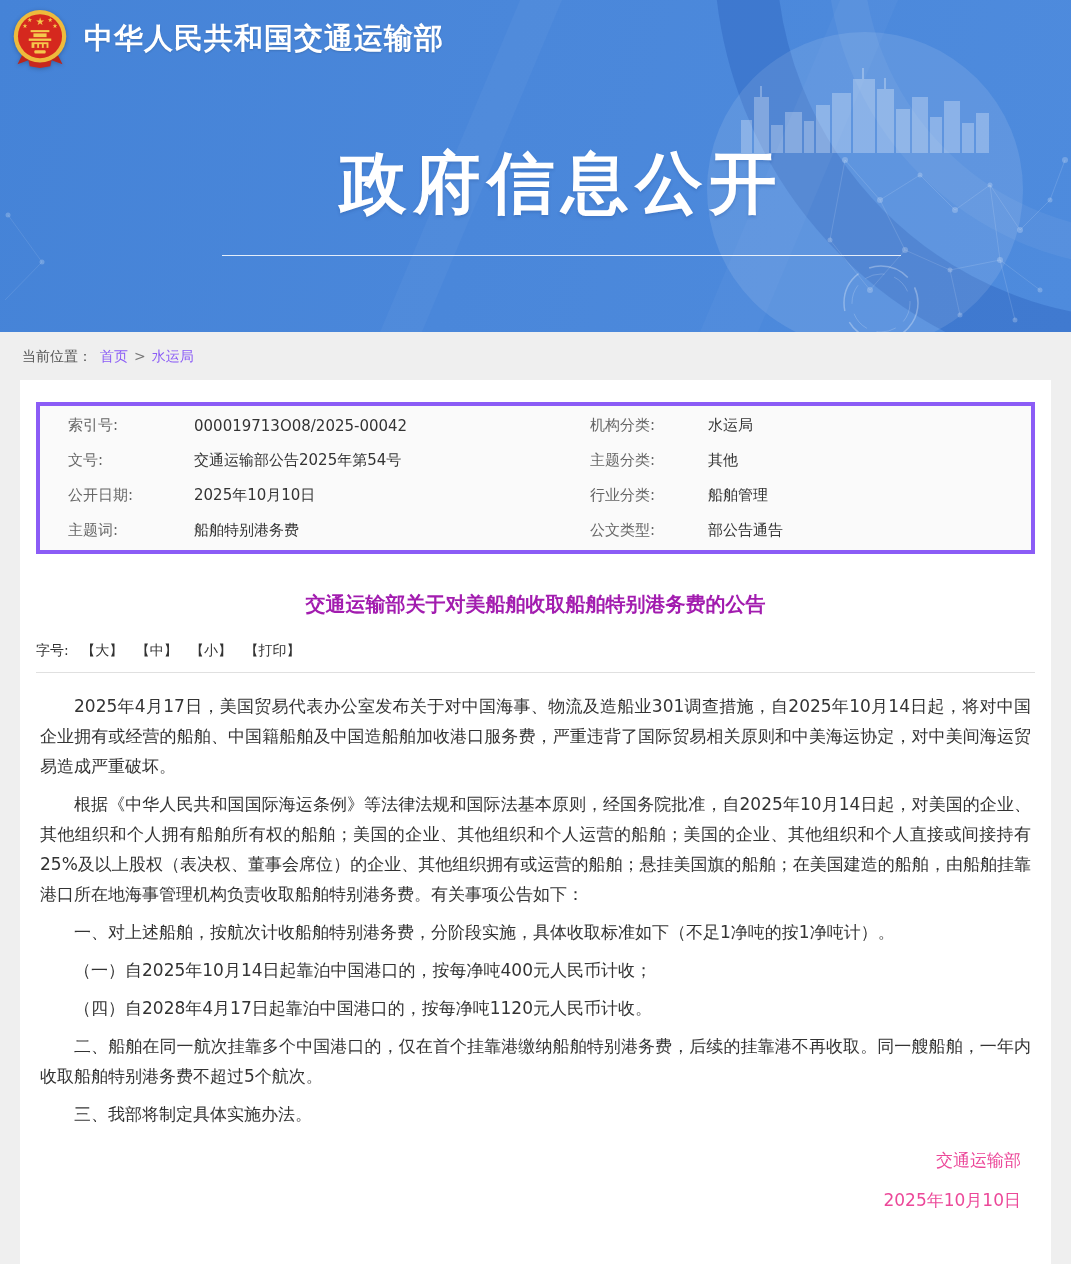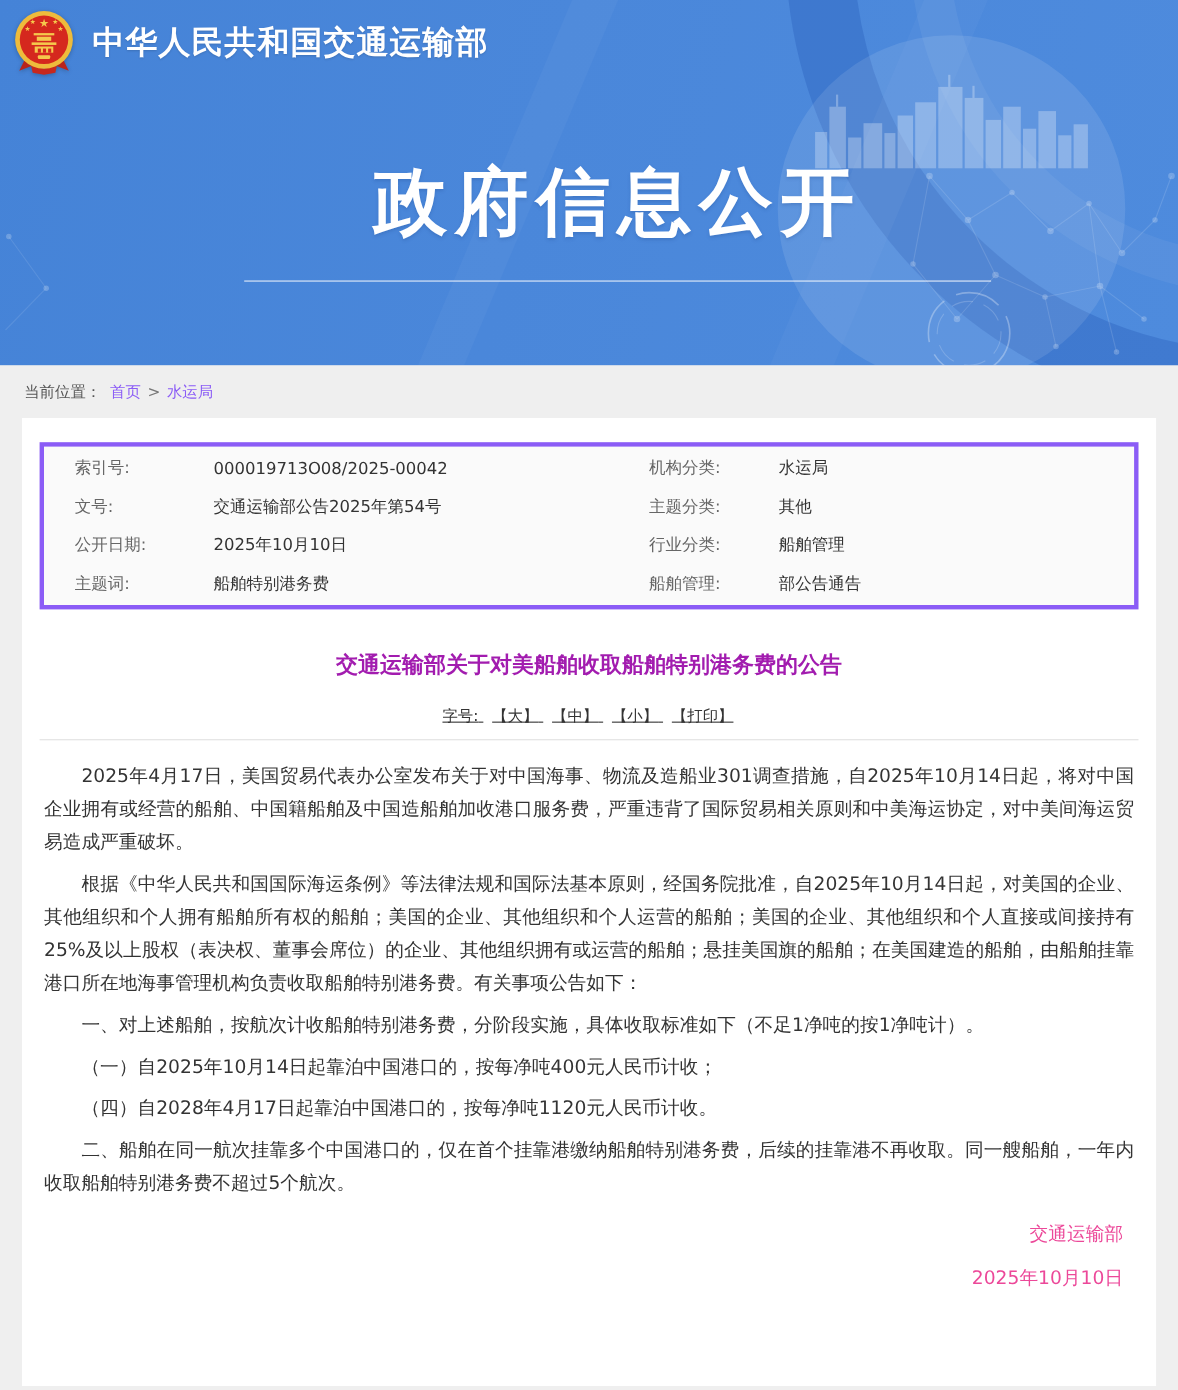--- a/index.html
+++ b/index.html
@@ -57,21 +57,21 @@
     align-items:center;height:35px;padding-left:28px;font-size:15px;
   }
   .meta-label{color:#666;}
   .meta-value{color:#333;}
   
   .doc-title{
     margin:34px 10px 0 10px;text-align:center;
     color:#a21caf;font-size:20px;font-weight:bold;line-height:32px;
   }
   .font-controls{
-    margin-top:22px;text-align:center;font-size:14px;color:#333;padding-right:2px;text-decoration:underline;
+    margin-top:22px;text-align:left;font-size:14px;color:#333;padding-right:2px;
   }
   .font-controls a{color:#333;text-decoration:none;margin-left:8px;cursor:pointer;}
   .font-controls .fc-label{margin-left:0;}
   .divider{height:1px;background:#e0e0e0;border:none;margin:12px 0 0 0;}
   .article-body{margin-top:18px;padding:0 4px;}
   .article-body p{
     margin:8px 0;font-size:17px;line-height:30px;color:#333;
     text-indent:2em;text-align:justify;
   }
   .signature-block{margin-top:16px;padding-right:14px;text-align:right;}
@@ -189,21 +189,21 @@
     </div>
     <div class="meta-row">
       <span class="meta-label">公开日期:</span>
       <span class="meta-value">2025年10月10日</span>
       <span class="meta-label">行业分类:</span>
       <span class="meta-value">船舶管理</span>
     </div>
     <div class="meta-row">
       <span class="meta-label">主题词:</span>
       <span class="meta-value">船舶特别港务费</span>
-      <span class="meta-label">船舶管理:</span>
+      <span class="meta-label">公文类型:</span>
       <span class="meta-value">部公告通告</span>
     </div>
   </div>
 
   <h2 class="doc-title">交通运输部关于对美船舶收取船舶特别港务费的公告</h2>
 
   <div class="font-controls">
     <span class="fc-label">字号:</span>
     <a href="#">【大】</a>
     <a href="#">【中】</a>
@@ -213,20 +213,21 @@
 
   <hr class="divider">
 
   <div class="article-body">
     <p>2025年4月17日，美国贸易代表办公室发布关于对中国海事、物流及造船业301调查措施，自2025年10月14日起，将对中国企业拥有或经营的船舶、中国籍船舶及中国造船舶加收港口服务费，严重违背了国际贸易相关原则和中美海运协定，对中美间海运贸易造成严重破坏。</p>
     <p>根据《中华人民共和国国际海运条例》等法律法规和国际法基本原则，经国务院批准，自2025年10月14日起，对美国的企业、其他组织和个人拥有船舶所有权的船舶；美国的企业、其他组织和个人运营的船舶；美国的企业、其他组织和个人直接或间接持有25%及以上股权（表决权、董事会席位）的企业、其他组织拥有或运营的船舶；悬挂美国旗的船舶；在美国建造的船舶，由船舶挂靠港口所在地海事管理机构负责收取船舶特别港务费。有关事项公告如下：</p>
     <p>一、对上述船舶，按航次计收船舶特别港务费，分阶段实施，具体收取标准如下（不足1净吨的按1净吨计）。</p>
     <p>（一）自2025年10月14日起靠泊中国港口的，按每净吨400元人民币计收；</p>
     <p>（四）自2028年4月17日起靠泊中国港口的，按每净吨1120元人民币计收。</p>
     <p>二、船舶在同一航次挂靠多个中国港口的，仅在首个挂靠港缴纳船舶特别港务费，后续的挂靠港不再收取。同一艘船舶，一年内收取船舶特别港务费不超过5个航次。</p>
+    <p>三、我部将制定具体实施办法。</p>
   </div>
 
   <div class="signature-block">
     <p>交通运输部</p>
     <p>2025年10月10日</p>
   </div>
 
 </div>
 
 </body></html>

